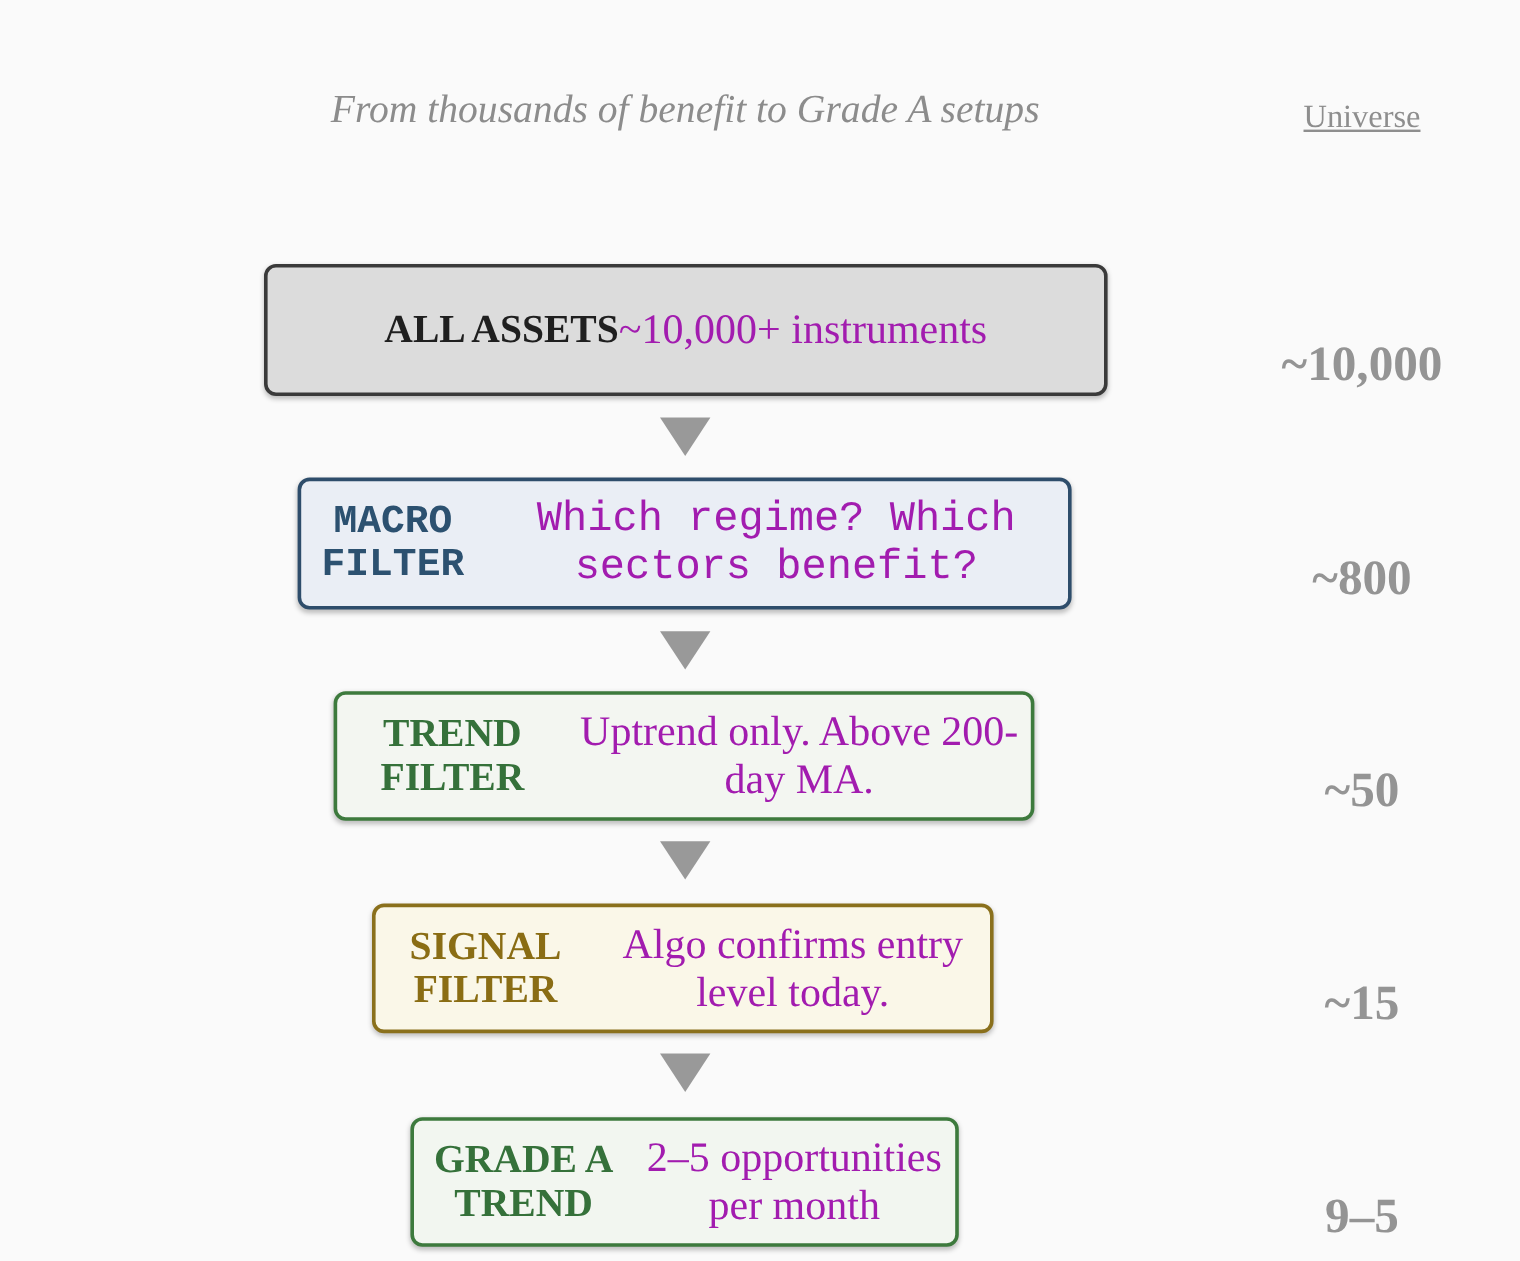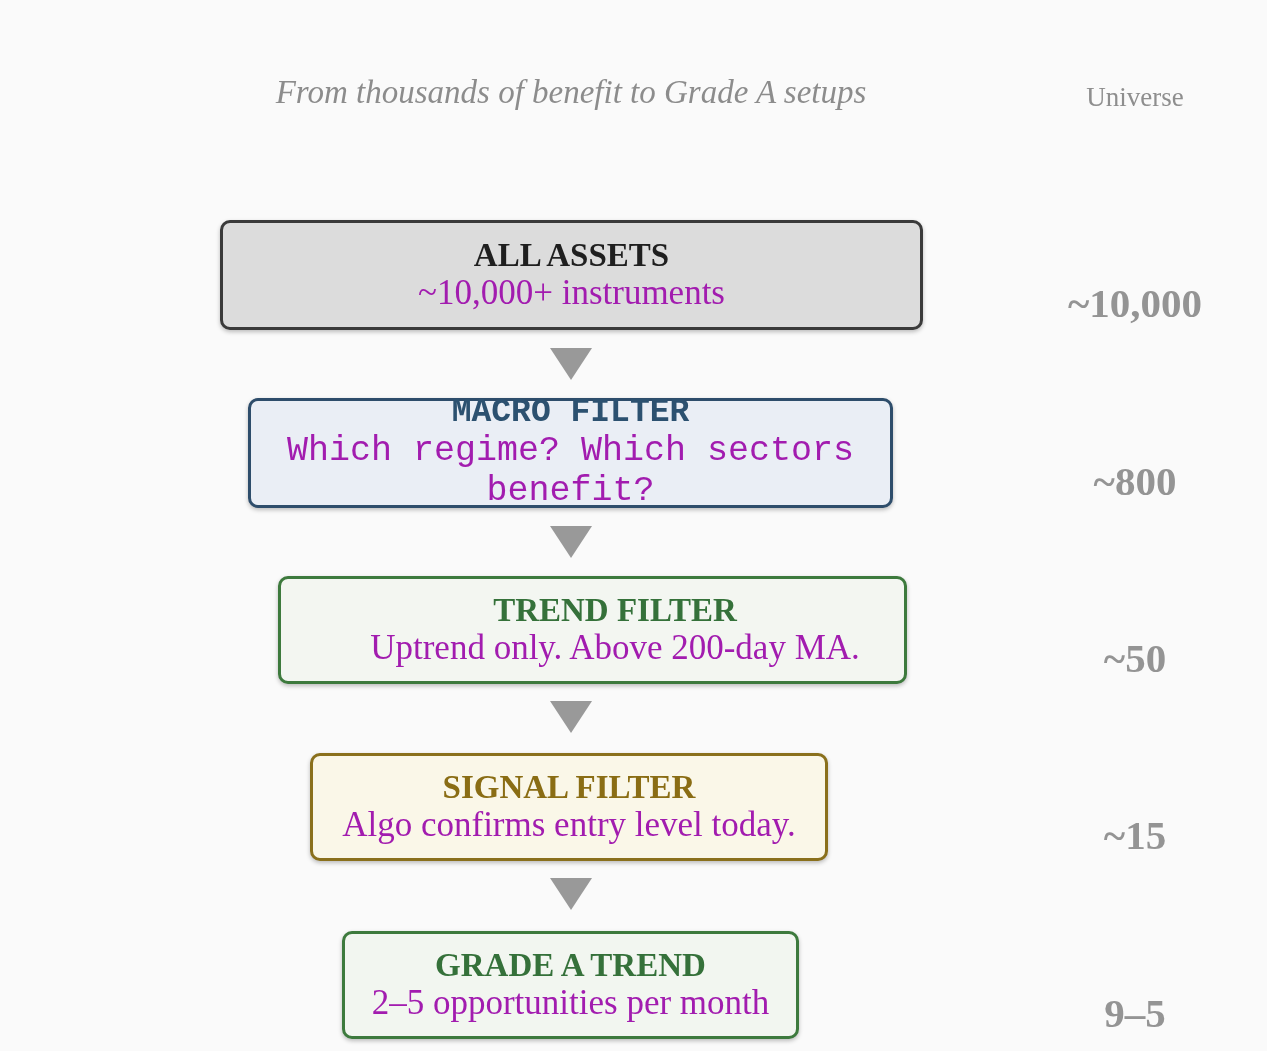--- a/index.html
+++ b/index.html
@@ -36,30 +36,31 @@
     color: #8c8c8c;
   }
   .universe-label {
     position: absolute;
     left: 1035px;
     width: 200px;
     top: 82px;
     text-align: center;
     font-size: 27px;
     color: #8e8e8e;
+    text-decoration: underline;
   }
   .step {
     position: absolute;
     height: 104px;
     border: 3px solid #444;
     border-radius: 10px;
     background: #eee;
     box-shadow: 0 2px 4px rgba(0,0,0,0.25);
     display: flex;
-    flex-direction: column;
+    flex-direction: row;
     align-items: center;
     justify-content: center;
     text-align: center;
   }
   .step-title {
     font-size: 33px;
     font-weight: bold;
     line-height: 1.1;
     color: #1f1f1f;
   }
@@ -104,21 +105,21 @@
   <div class="count" style="top:252px;">~10,000</div>
   <div class="arrow" style="top:348px;"></div>
 
   <div class="step" style="left: 248px; top: 398px; width: 639px; height: 104px; background-color: rgb(234, 238, 245); border-color: rgb(46, 77, 107); font-family: Liberation Mono, monospace;">
     <div class="step-title" style="color: rgb(44, 81, 112);">MACRO FILTER</div>
     <div class="step-desc">Which regime? Which sectors benefit?</div>
   </div>
   <div class="count" style="top:430px;">~800</div>
   <div class="arrow" style="top:526px;"></div>
 
-  <div class="step" style="left: 278px; top: 576px; width: 578px; height: 102px; background-color: rgb(243, 246, 241); border-color: rgb(61, 122, 61); padding-left: 45px;">
+  <div class="step" style="left: 278px; top: 576px; width: 578px; height: 102px; background-color: rgb(243, 246, 241); border-color: rgb(61, 122, 61);">
     <div class="step-title" style="color: rgb(53, 113, 58);">TREND FILTER</div>
     <div class="step-desc">Uptrend only. Above 200-day MA.</div>
   </div>
   <div class="count" style="top:607px;">~50</div>
   <div class="arrow" style="top:701px;"></div>
 
   <div class="step" style="left: 310px; top: 753px; width: 512px; height: 102px; background-color: rgb(250, 247, 232); border-color: rgb(138, 112, 28);">
     <div class="step-title" style="color: rgb(138, 109, 20);">SIGNAL FILTER</div>
     <div class="step-desc">Algo confirms entry level today.</div>
   </div>

